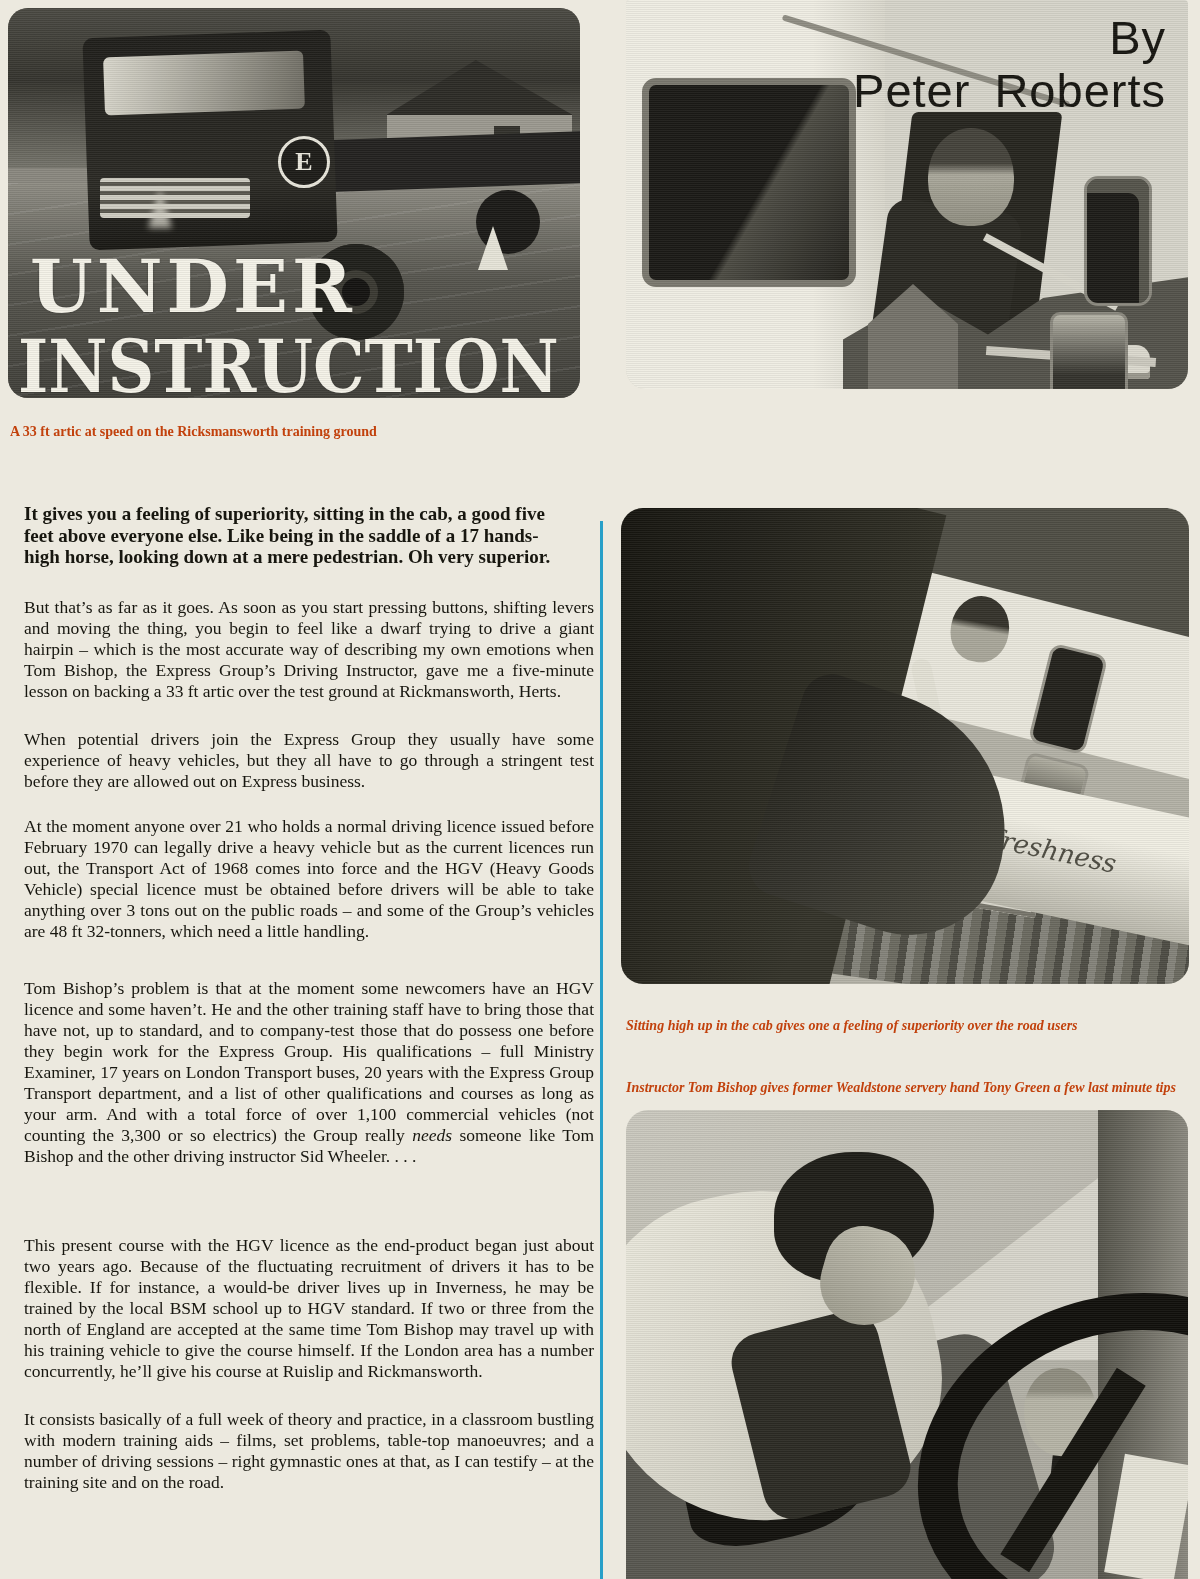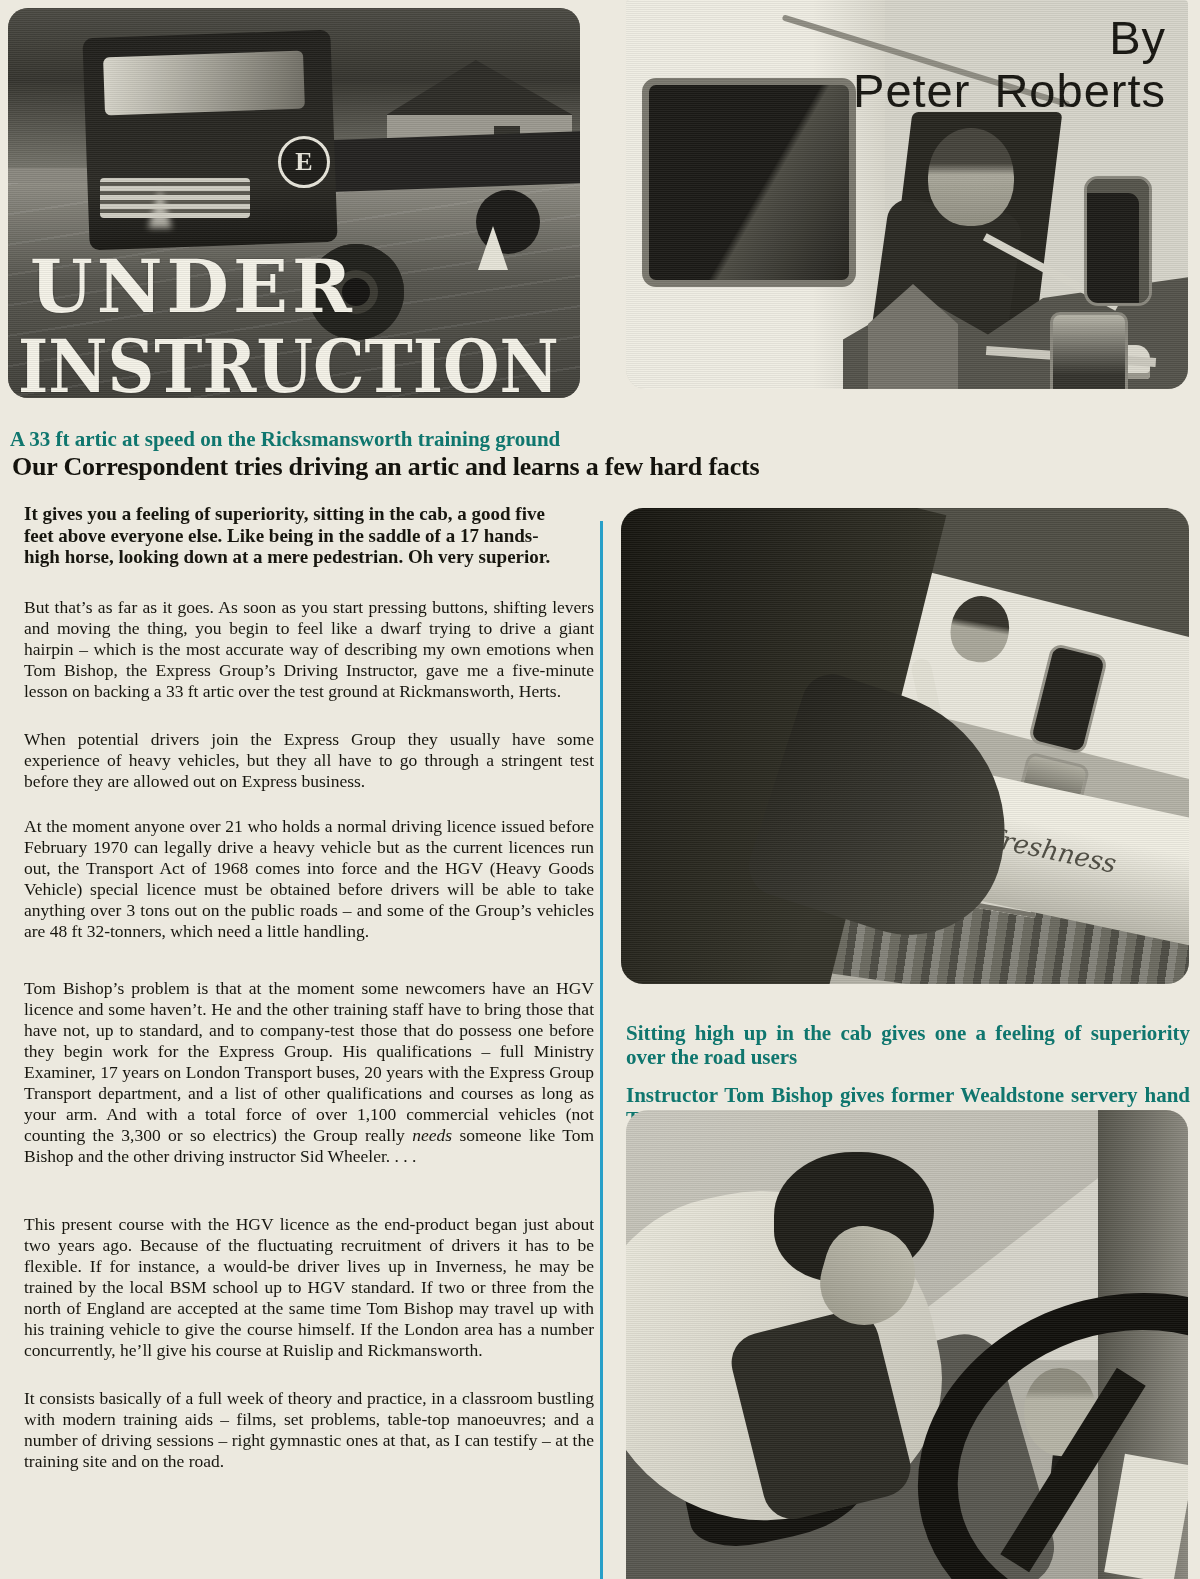--- a/index.html
+++ b/index.html
@@ -108,31 +108,31 @@
   .p4-trousers{left:-20px;bottom:-60px;width:430px;height:260px;border-radius:40px;background:#585750;transform:rotate(-16deg);}
   .p4-boot{left:60px;bottom:40px;width:180px;height:90px;border-radius:40% 60% 50% 40%;background:#13120e;transform:rotate(-12deg);}
   .p4-wheel{left:290px;top:170px;width:340px;height:300px;border-radius:50%;border:40px solid #11100c;
     transform:rotate(-14deg) scaleY(.92);}
   .p4-spoke{left:430px;top:250px;width:34px;height:220px;background:#15140f;transform:rotate(32deg);}
   .p4-face2{left:398px;top:258px;width:72px;height:88px;border-radius:50% 50% 48% 52%;
     background:linear-gradient(180deg,#8f8d80 0 26%,#b6b4a6 36%);}
   .p4-tie{left:424px;top:346px;width:16px;height:52px;background:#1c1b16;transform:rotate(6deg);}
   .p4-paper{right:4px;bottom:0;width:70px;height:120px;background:#e5e3d7;transform:rotate(10deg);}
   
-  .caption{position:absolute;font-weight:bold;font-size:21px;line-height:24px;color:#0f766e;}
+  .caption{position:absolute;font-weight:bold;font-size:14px;line-height:24px;color:#c2410c;}
   #caption2{text-align:justify;text-align-last:justify;}
-  #caption3,#caption4{text-align:justify;}
+  #caption3,#caption4{text-align:justify;font-style:italic;}
   .headline{position:absolute;left:12px;top:452px;width:1080px;margin:0;
     font-size:26px;font-weight:bold;letter-spacing:-.2px;color:#14130D;}
   .article{position:absolute;left:24px;top:503px;width:570px;}
   .article p{margin:0 0 27px 0;font-size:17.5px;line-height:21px;text-align:justify;}
   .article p.lead{width:545px;font-size:19px;font-weight:bold;line-height:21.5px;text-align:left;margin-bottom:29px;}
   .article p.sp1{margin-bottom:24px;font-family:Liberation Serif, serif;}
   .article p.sp2{margin-bottom:36px;}
-  .article p.sp3{margin-bottom:47px;}
+  .article p.sp3{margin-bottom:68px;}
   .article em{font-style:italic;}
   .divider{position:absolute;left:600px;top:521px;width:3px;height:1058px;}
 </style>
 </head>
 <body>
 
 <div class="page" style="background: rgb(236, 233, 223);">
 
   <div class="photo" id="photo1">
     <div class="ph p1-trees"></div>
@@ -169,21 +169,20 @@
     <div class="ph p2-arm1"></div>
     <div class="ph p2-arm2"></div>
     <div class="ph p2-mirror-big"></div>
     <div class="ph p2-mirror-small"></div>
     <div class="byline">
       <div>By</div>
       <div>Peter Roberts</div>
     </div>
   </div>
 
-  <h2 class="headline">Our Correspondent tries driving an artic and learns a few hard facts</h2>
 
   <div class="article">
     <p class="lead">It gives you a feeling of superiority, sitting in the cab, a good five feet above everyone else. Like being in the saddle of a 17 hands-high horse, looking down at a mere pedestrian. Oh very superior.</p>
     <p>But that’s as far as it goes. As soon as you start pressing buttons, shifting levers and moving the thing, you begin to feel like a dwarf trying to drive a giant hairpin – which is the most accurate way of describing my own emotions when Tom Bishop, the Express Group’s Driving Instructor, gave me a five-minute lesson on backing a 33 ft artic over the test ground at Rickmansworth, Herts.</p>
     <p class="sp1">When potential drivers join the Express Group they usually have some experience of heavy vehicles, but they all have to go through a stringent test before they are allowed out on Express business.</p>
     <p class="sp2">At the moment anyone over 21 who holds a normal driving licence issued before February 1970 can legally drive a heavy vehicle but as the current licences run out, the Transport Act of 1968 comes into force and the HGV (Heavy Goods Vehicle) special licence must be obtained before drivers will be able to take anything over 3 tons out on the public roads – and some of the Group’s vehicles are 48 ft 32-tonners, which need a little handling.</p>
     <p class="sp3"><span>Tom Bishop’s problem is that at the moment some newcomers have an HGV licence and some haven’t. He and the other training staff have to bring those that have not, up to standard, and to company-test those that do possess one before they begin work for the Express Group. His qualifications – full Ministry Examiner, 17 years on London Transport buses, 20 years with the Express Group Transport department, and a list of other qualifications and courses as long as your arm. And with a total force of over 1,100 commercial vehicles (not counting the 3,300 or so electrics) the Group really </span><em>needs</em><span> someone like Tom Bishop and the other driving instructor Sid Wheeler. . . .</span></p>
     <p>This present course with the HGV licence as the end-product began just about two years ago. Because of the fluctuating recruitment of drivers it has to be flexible. If for instance, a would-be driver lives up in Inverness, he may be trained by the local BSM school up to HGV standard. If two or three from the north of England are accepted at the same time Tom Bishop may travel up with his training vehicle to give the course himself. If the London area has a number concurrently, he’ll give his course at Ruislip and Rickmansworth.</p>
     <p>It consists basically of a full week of theory and practice, in a classroom bustling with modern training aids – films, set problems, table-top manoeuvres; and a number of driving sessions – right gymnastic ones at that, as I can testify – at the training site and on the road.</p>
   </div>

